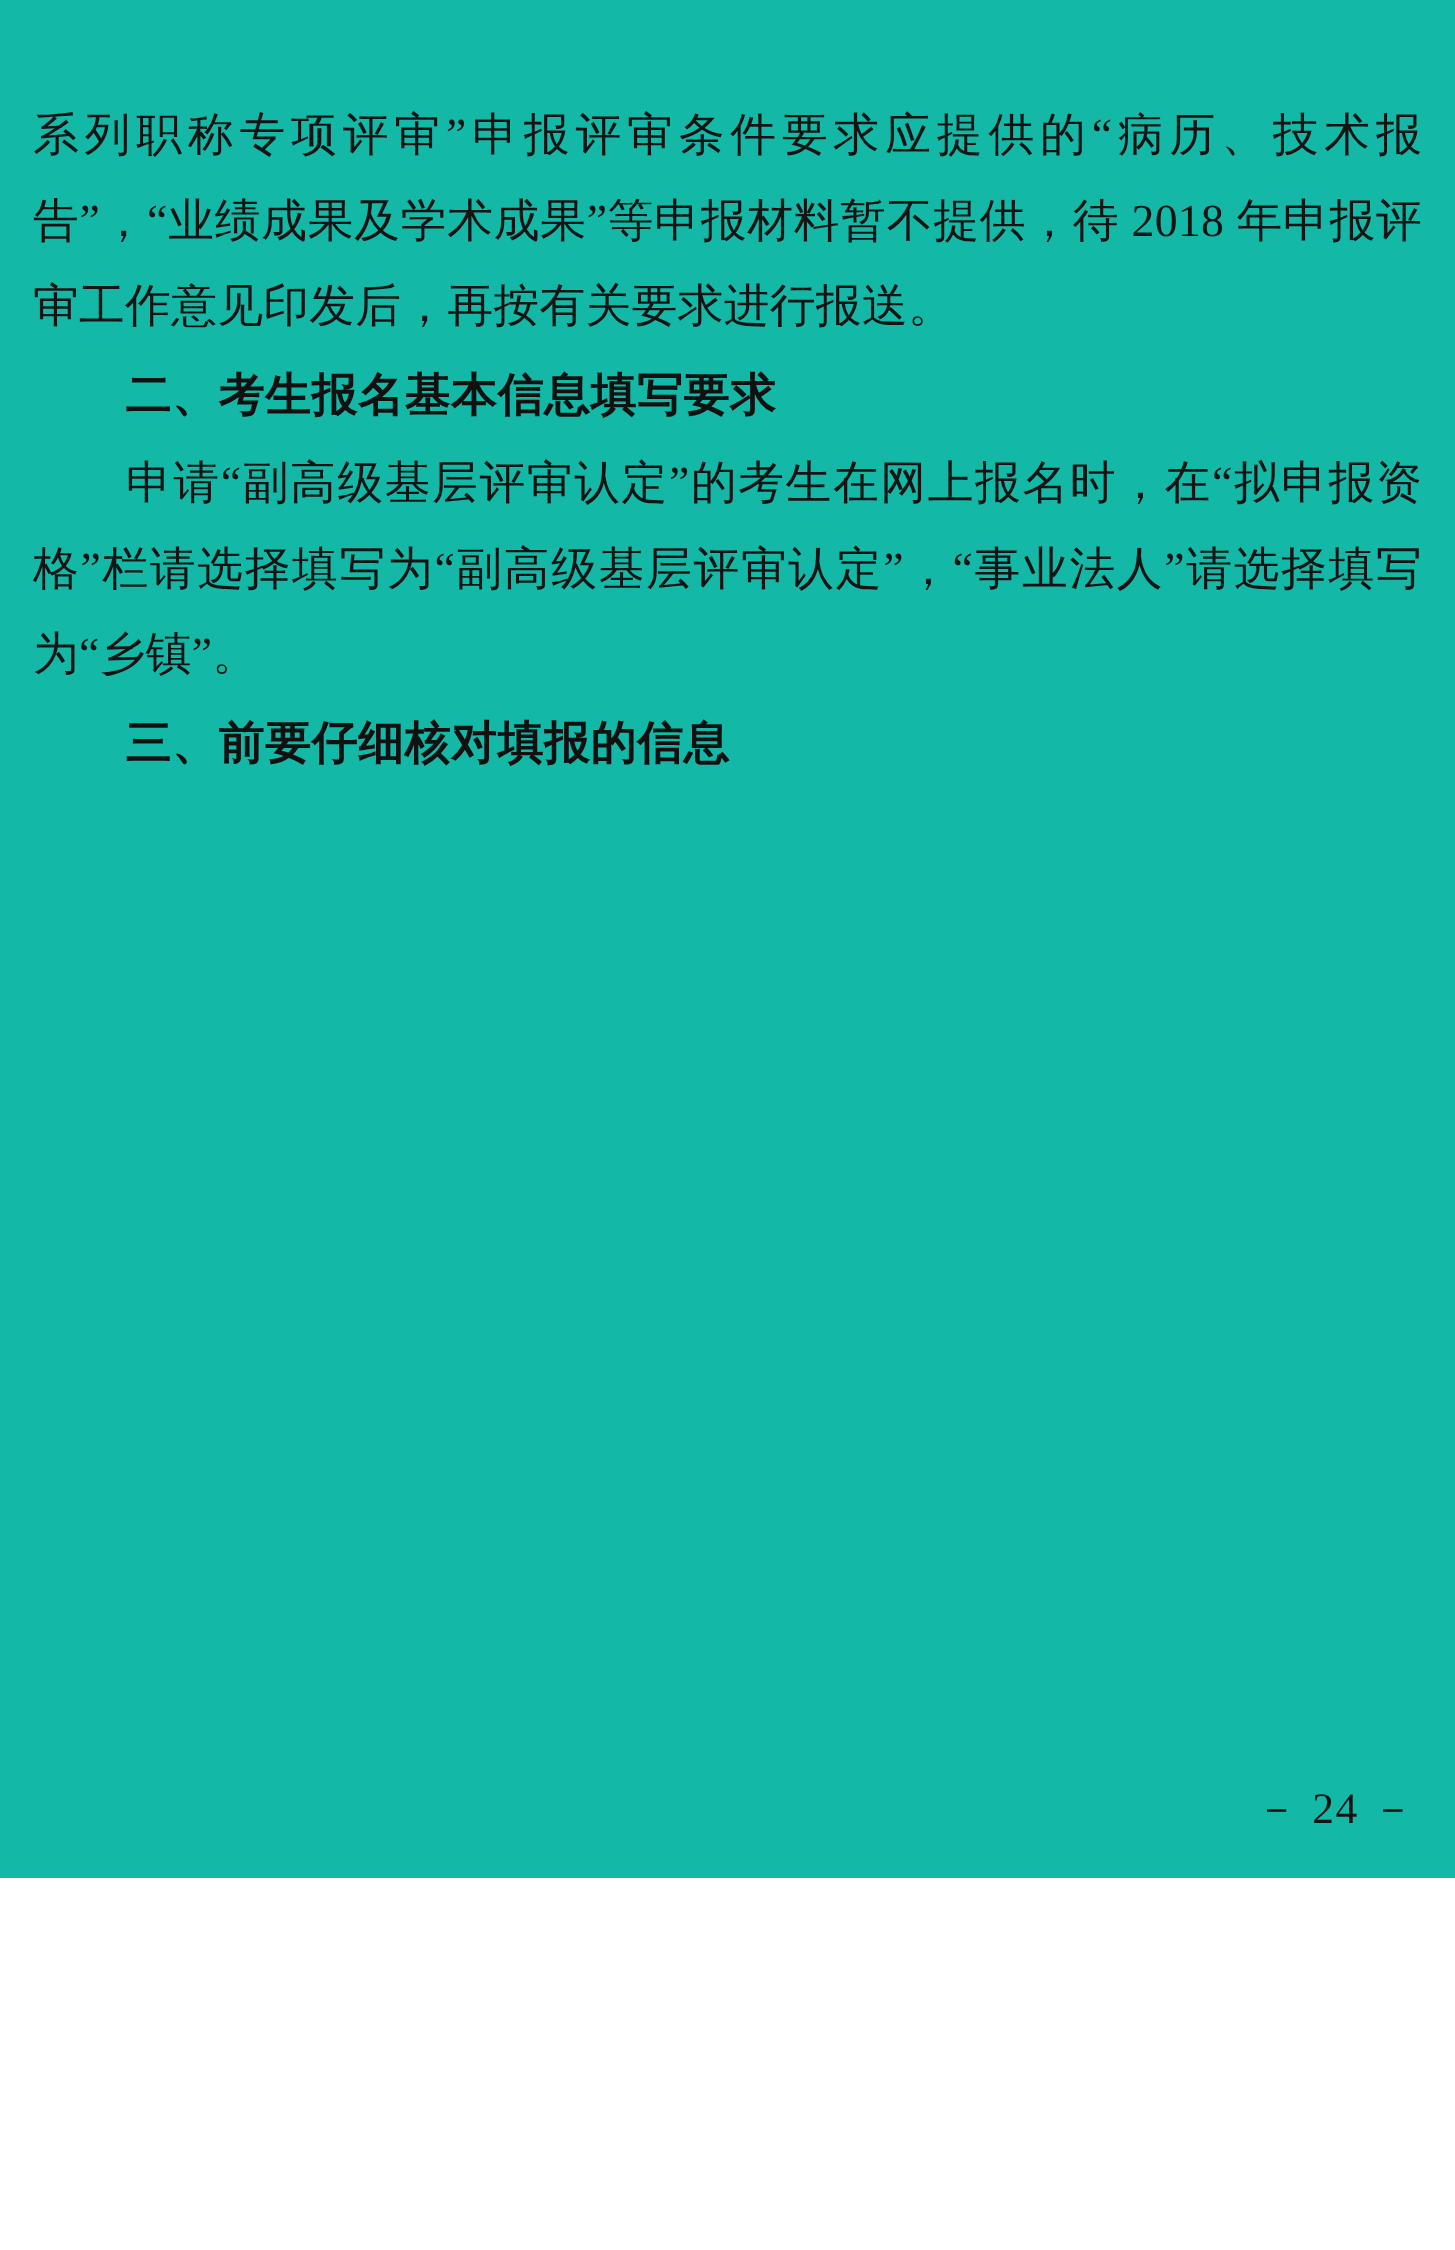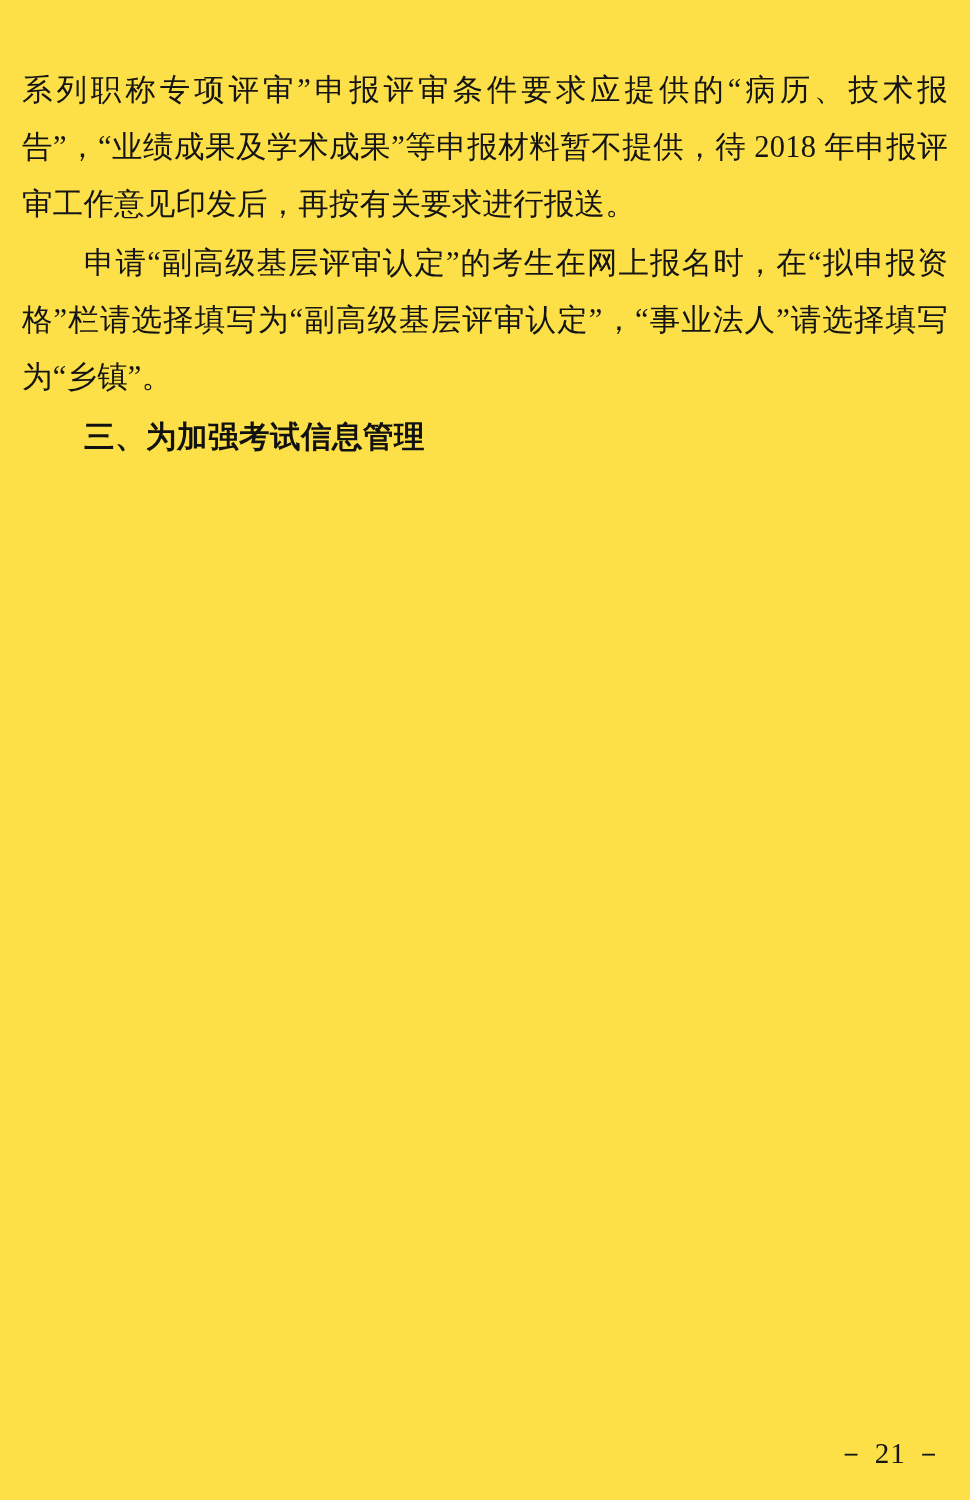--- a/index.html
+++ b/index.html
@@ -13,22 +13,22 @@
     font-family: "Liberation Serif", "DejaVu Serif", serif;
     color: #1a1a1a;
     position: relative;
     overflow: hidden;
   }
   .page {
     position: absolute;
     left: 0;
     top: 0;
     width: 970px;
-    height: 1500px;
-    background: #fde047;
+    height: 1252px;
+    background: #14b8a6;
   }
   .content {
     position: absolute;
     left: 22px;
     top: 62px;
     width: 926px;
   }
   p.para {
     margin: 0 0 2px 0;
     font-size: 30.5px;
@@ -61,17 +61,18 @@
     letter-spacing: 1px;
     font-family: "Liberation Serif", "DejaVu Serif", serif;
   }
 </style>
 </head>
 <body>
 
 <div class="page">
   <div class="content">
     <p class="para">系列职称专项评审”申报评审条件要求应提供的“病历、技术报告”，“业绩成果及学术成果”等申报材料暂不提供，待 2018 年申报评审工作意见印发后，再按有关要求进行报送。</p>
+    <p class="heading">二、考生报名基本信息填写要求</p>
     <p class="para indent">申请“副高级基层评审认定”的考生在网上报名时，在“拟申报资格”栏请选择填写为“副高级基层评审认定”，“事业法人”请选择填写为“乡镇”。</p>
-    <p class="heading">三、为加强考试信息管理</p>
+    <p class="heading">三、前要仔细核对填报的信息</p>
   </div>
-  <div class="footer">－ 21 －</div>
+  <div class="footer">－ 24 －</div>
 </div>
 
 </body></html>

